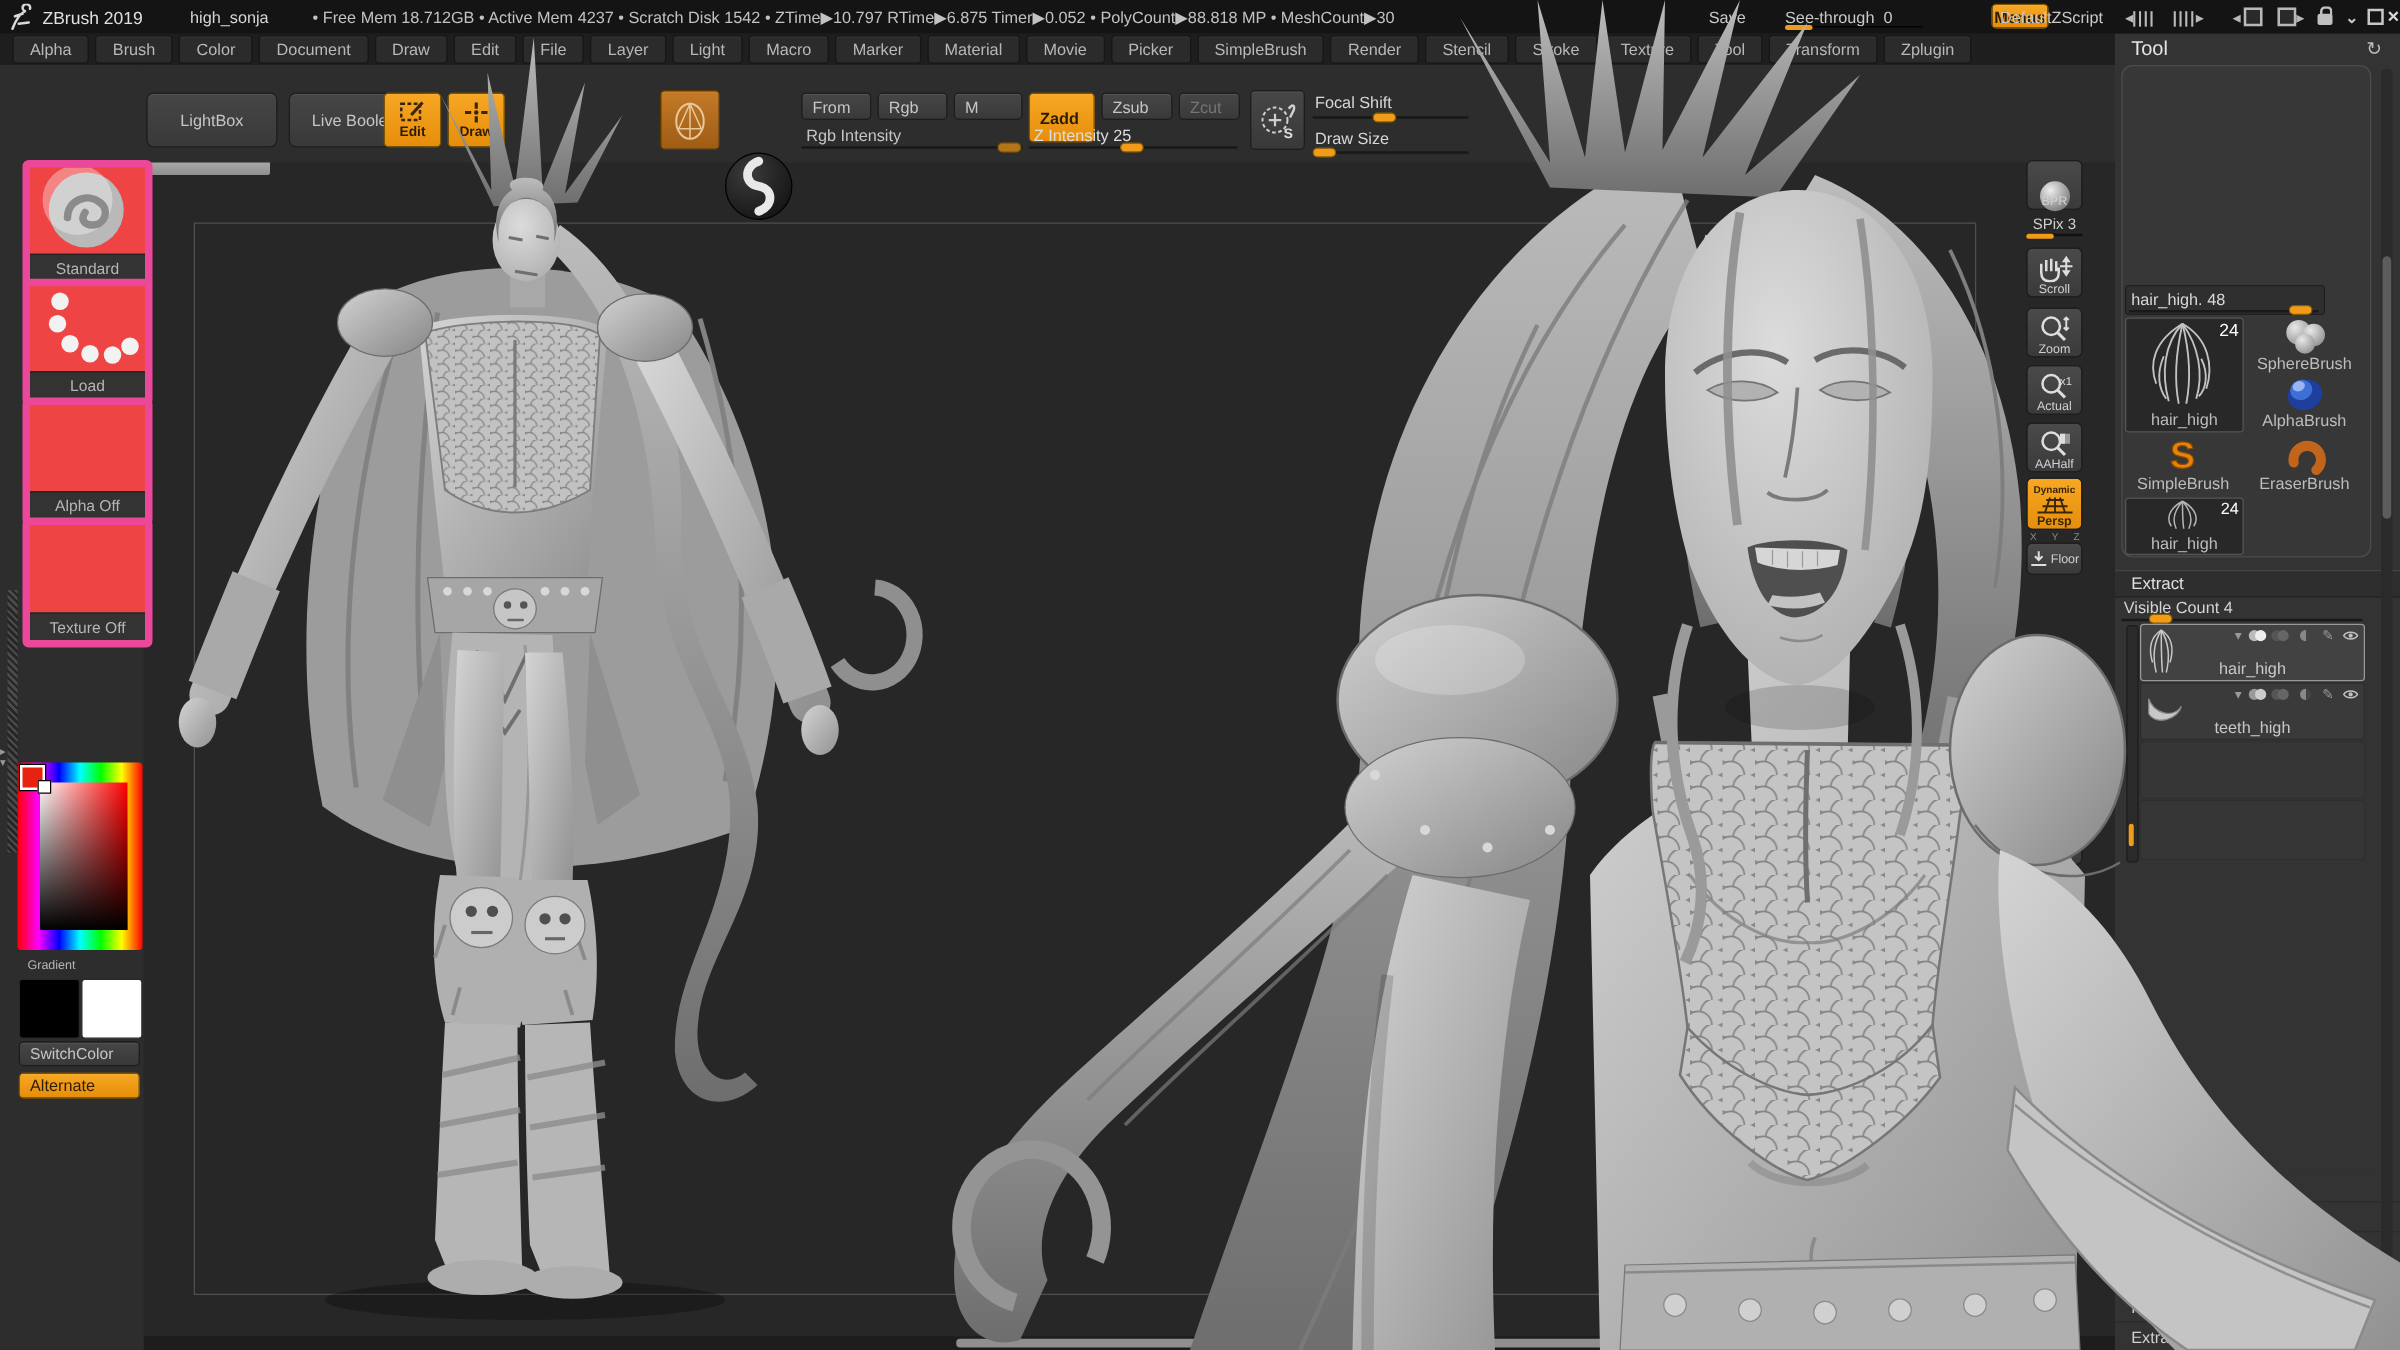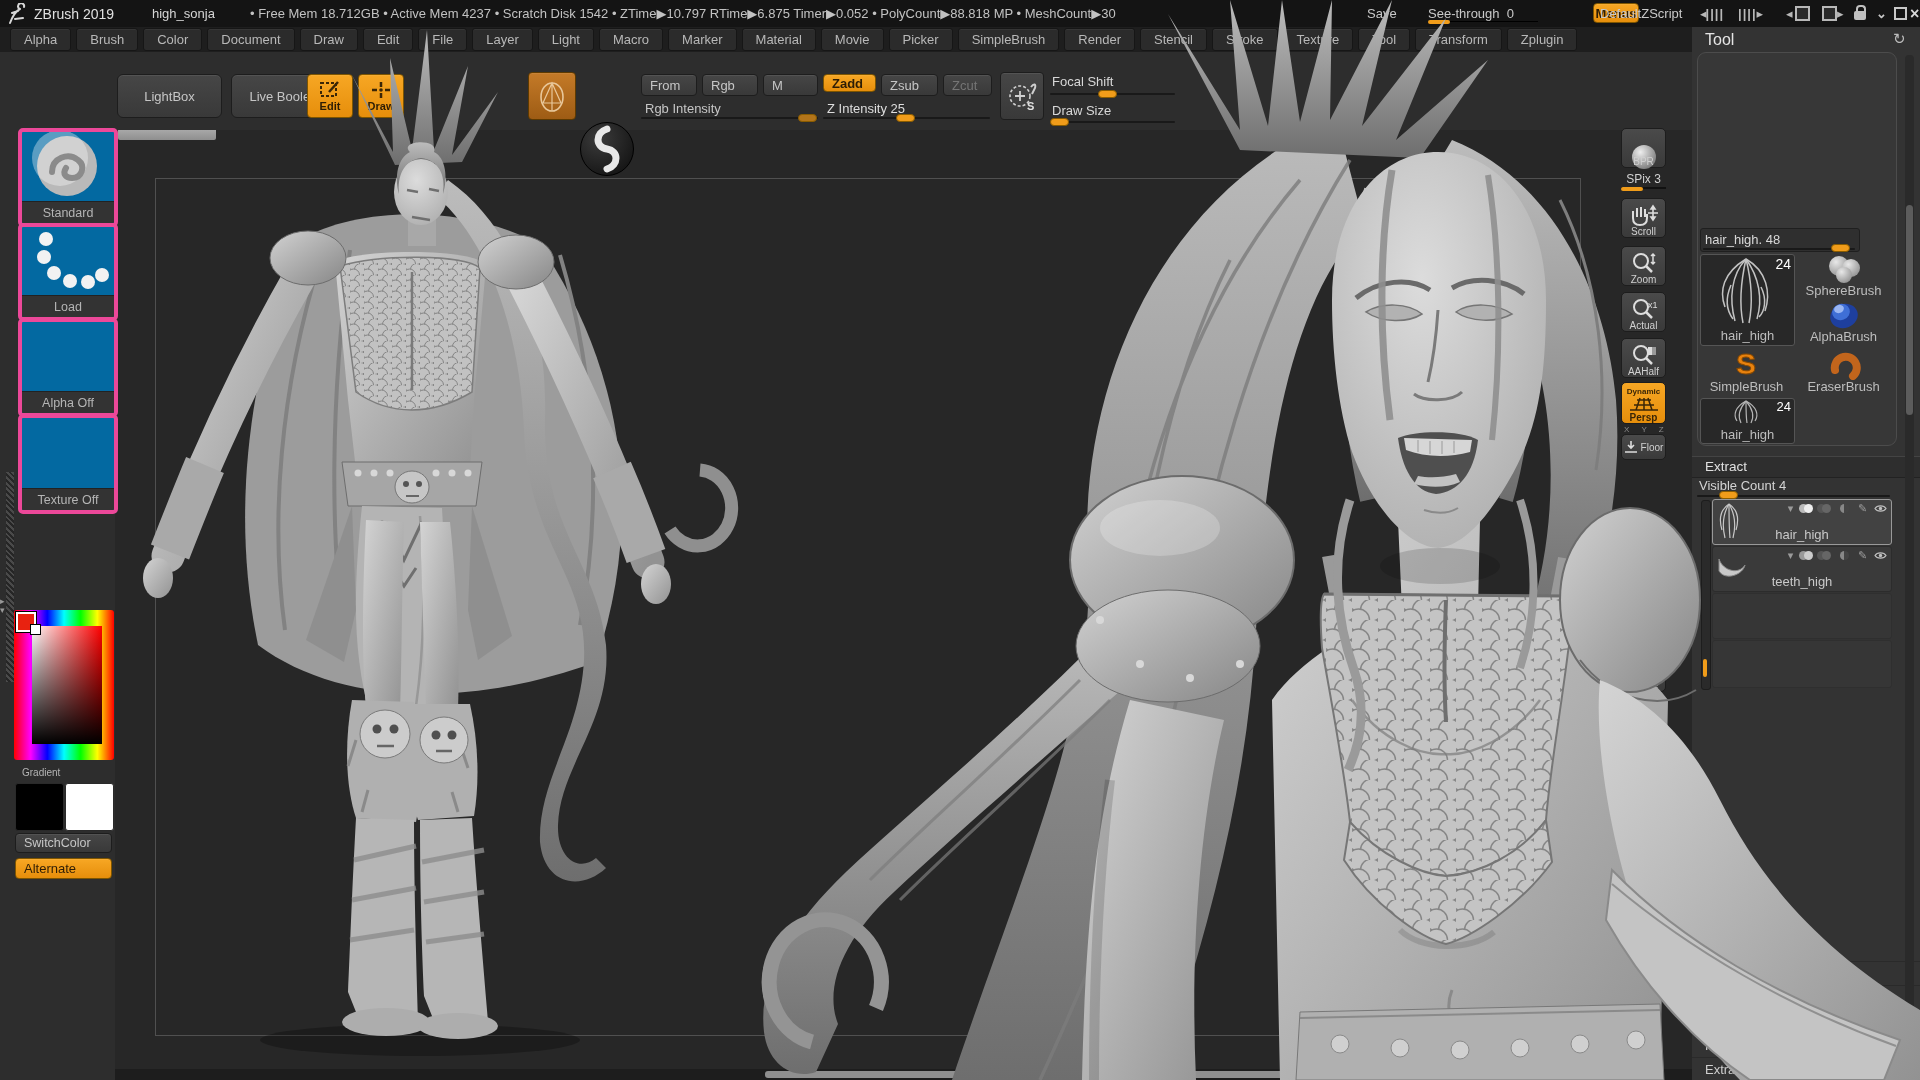--- a/index.html
+++ b/index.html
@@ -21,21 +21,21 @@
   .btn{position:absolute;background:linear-gradient(#464646,#393939);border:1px solid #1d1d1d;
        border-radius:4px;color:#c6c6c6;font-size:13px;display:flex;align-items:center;
        padding:0 8px;box-sizing:border-box;box-shadow:inset 0 1px 0 rgba(255,255,255,.07);white-space:nowrap;}
   .c{justify-content:center;padding:0 2px;}
   .dim{color:#757575;}
   .orange{background:linear-gradient(#f7a724,#e68e0b);color:#2d1d05;border-color:#7e5500;font-weight:bold;}
   .lbl{position:absolute;font-size:13px;color:#c6c6c6;white-space:nowrap;}
   
   .topshelf{position:absolute;left:0;top:52px;width:1692px;height:78px;background:#2d2d2d;z-index:4;}
   .lefttray{position:absolute;left:0;top:52px;width:115px;height:1028px;background:#2d2d2d;z-index:4;}
-  .tile{position:absolute;left:18px;width:92px;background:#0369a1;border:4px solid #ec4899;border-radius:5px;overflow:hidden;}
+  .tile{position:absolute;left:18px;width:92px;background:#ef4444;border:6px solid #ec4899;border-radius:5px;overflow:hidden;}
   .tile .tlabel{position:absolute;left:0;right:0;bottom:0;height:21px;background:#333;
                 border-top:1px solid #222;display:flex;align-items:center;justify-content:center;
                 font-size:12.5px;color:#b5b5b5;}
   .sline{position:absolute;height:2px;background:#191919;border-radius:1px;}
   .shandle{position:absolute;width:19px;height:8px;border-radius:4px;background:#f09c1a;border:1px solid #8a5c00;box-sizing:border-box;}
   
   .canvas{position:absolute;left:115px;top:130px;width:1577px;height:950px;background:#272727;z-index:1;}
   .frame{position:absolute;left:40px;top:48px;width:1424px;height:856px;border:1px solid #505050;}
   
   .rsbtn{position:absolute;left:1621px;width:45px;background:linear-gradient(#4a4a4a,#3a3a3a);
@@ -155,21 +155,21 @@
     </div>
     <div class="abs" style="left:580px;top:70px;width:52px;height:52px;border-radius:50%;background:radial-gradient(circle at 35% 30%,#3b3b3b,#0c0c0c);border:1px solid #000;">
       <svg width="52" height="52" viewBox="0 0 52 52">
           <path d="M26,6 C14,10 14,24 26,26 C38,28 38,42 26,46" stroke="#e8e8e8" stroke-width="7" fill="none" stroke-linecap="round"></path>
         </svg>
     </div>
 
     <div class="btn" style="left:641px;top:22px;width:56px;height:22px;">From</div>
     <div class="btn" style="left:702px;top:22px;width:56px;height:22px;">Rgb</div>
     <div class="btn" style="left:763px;top:22px;width:55px;height:22px;">M</div>
-    <div class="btn orange" style="left:823px;top:22px;width:53px;height:18px;">Zadd</div>
+    <div class="btn orange" style="left:823px;top:22px;width:53px;height:40px;">Zadd</div>
     <div class="btn" style="left:881px;top:22px;width:57px;height:22px;">Zsub</div>
     <div class="btn dim" style="left:943px;top:22px;width:49px;height:22px;">Zcut</div>
 
     <div class="lbl dim" style="left:645px;top:49px;">Rgb Intensity</div>
     <div class="sline" style="left:641px;top:65px;width:177px;"></div>
     <div class="shandle" style="left:798px;top:62px;background:#b3751a;"></div>
     <div class="lbl" style="left:827px;top:49px;color:#dedede;">Z Intensity 25</div>
     <div class="sline" style="left:823px;top:65px;width:167px;"></div>
     <div class="shandle" style="left:896px;top:62px;"></div>
 

